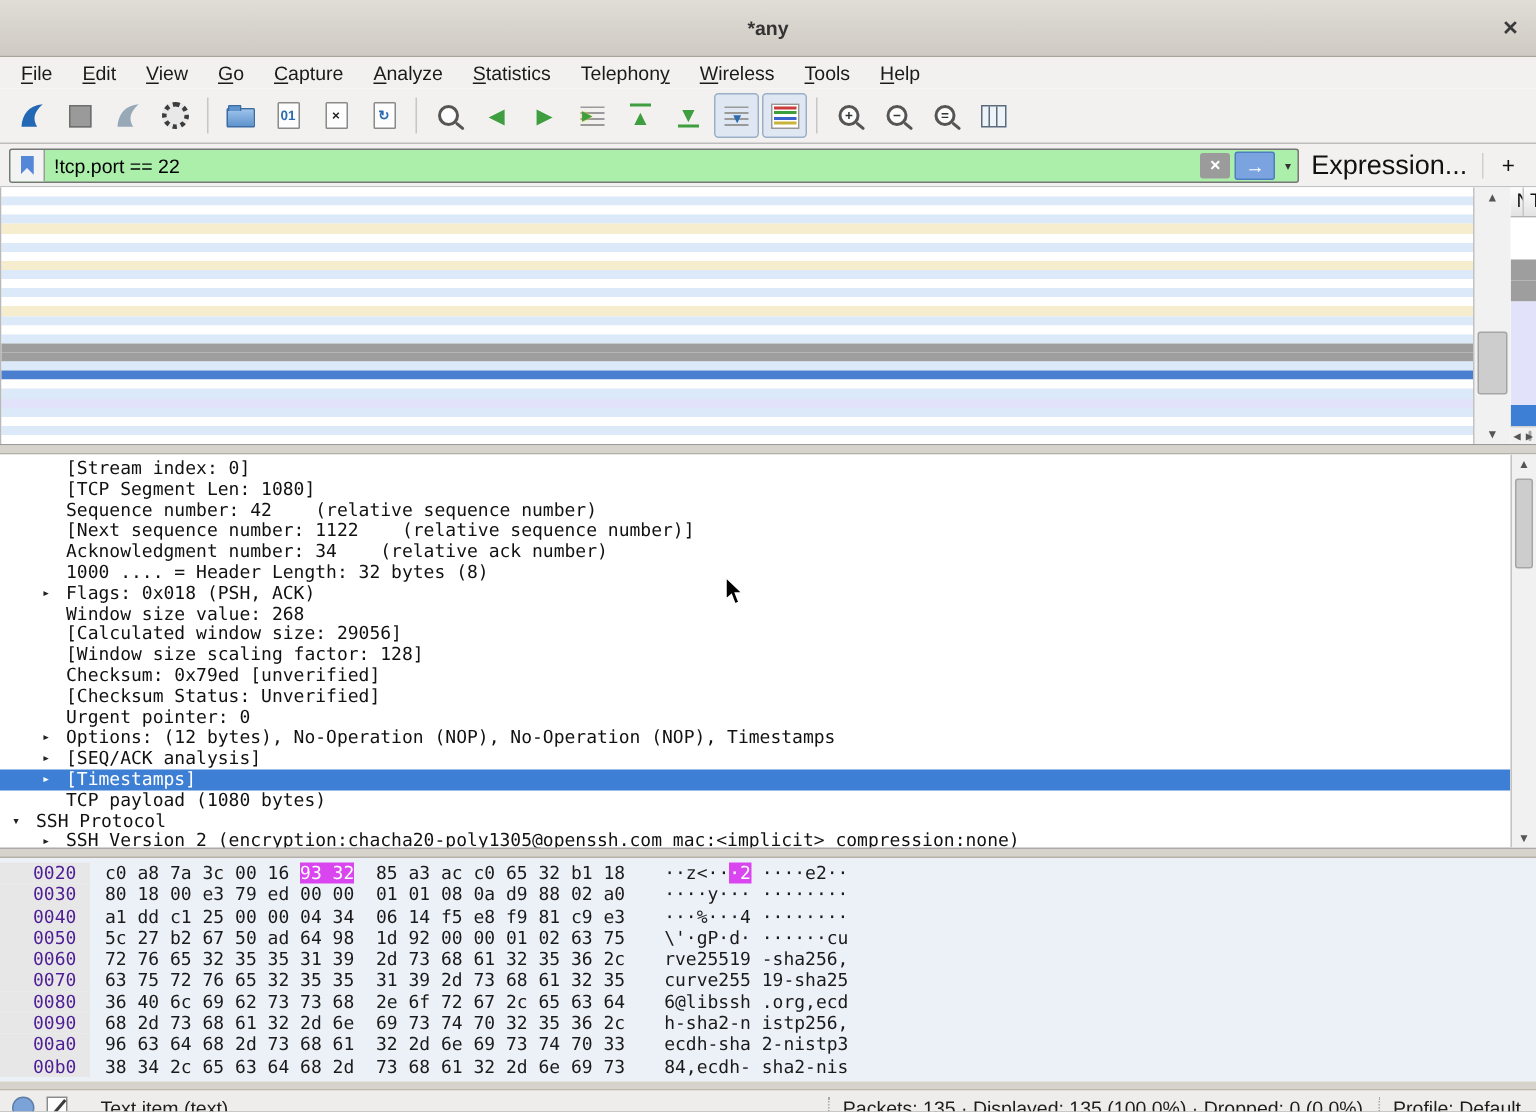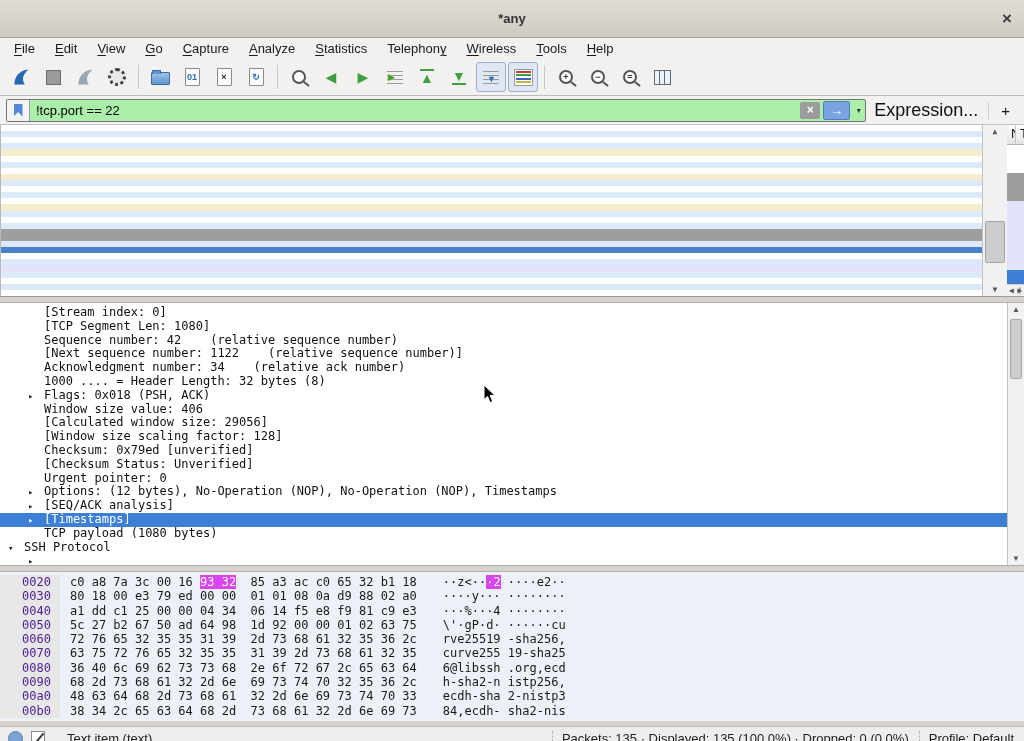--- a/index.html
+++ b/index.html
@@ -280,52 +280,52 @@
 
   <div class="detailwrap">
     <div class="details" id="details">
         <div class="dline lvl1"><span>[Stream index: 0]</span></div>
         <div class="dline lvl1"><span>[TCP Segment Len: 1080]</span></div>
         <div class="dline lvl1"><span>Sequence number: 42    (relative sequence number)</span></div>
         <div class="dline lvl1"><span>[Next sequence number: 1122    (relative sequence number)]</span></div>
         <div class="dline lvl1"><span>Acknowledgment number: 34    (relative ack number)</span></div>
         <div class="dline lvl1"><span>1000 .... = Header Length: 32 bytes (8)</span></div>
         <div class="dline lvl1"><span class="tri">▸</span><span>Flags: 0x018 (PSH, ACK)</span></div>
-        <div class="dline lvl1"><span>Window size value: 406</span></div>
+        <div class="dline lvl1"><span>Window size value: 268</span></div>
         <div class="dline lvl1"><span>[Calculated window size: 29056]</span></div>
         <div class="dline lvl1"><span>[Window size scaling factor: 128]</span></div>
         <div class="dline lvl1"><span>Checksum: 0x79ed [unverified]</span></div>
         <div class="dline lvl1"><span>[Checksum Status: Unverified]</span></div>
         <div class="dline lvl1"><span>Urgent pointer: 0</span></div>
         <div class="dline lvl1"><span class="tri">▸</span><span>Options: (12 bytes), No-Operation (NOP), No-Operation (NOP), Timestamps</span></div>
         <div class="dline lvl1"><span class="tri">▸</span><span>[SEQ/ACK analysis]</span></div>
         <div class="dline lvl1 sel"><span class="tri">▸</span><span>[Timestamps]</span></div>
         <div class="dline lvl1"><span>TCP payload (1080 bytes)</span></div>
         <div class="dline lvl0"><span class="tri">▾</span><span>SSH Protocol</span></div>
-        <div class="dline lvl1"><span class="tri">▸</span></div>
+        <div class="dline lvl1"><span class="tri">▸</span><span>SSH Version 2 (encryption:chacha20-poly1305@openssh.com mac:&lt;implicit&gt; compression:none)</span></div>
       </div>
     <div class="dscroll vscroll">
       <span class="up">▲</span>
       <span class="thumb" style="top:16px;height:58px;"></span>
       <span class="dn">▼</span>
     </div>
   </div>
 
   <div class="split"></div>
 
   <div class="hexpane" id="hexpane">
       <div class="hrow"><span class="h-off">0020</span><span class="h-hex"><span>c0 a8 7a 3c 00 16 </span><span class="hl">93 32</span><span>  85 a3 ac c0 65 32 b1 18</span></span><span class="h-ascii"><span>··z&lt;··</span><span class="hl">·2</span><span> ····e2··</span></span></div>
       <div class="hrow"><span class="h-off">0030</span><span class="h-hex"><span>80 18 00 e3 79 ed 00 00  01 01 08 0a d9 88 02 a0</span></span><span class="h-ascii"><span>····y··· ········</span></span></div>
       <div class="hrow"><span class="h-off">0040</span><span class="h-hex"><span>a1 dd c1 25 00 00 04 34  06 14 f5 e8 f9 81 c9 e3</span></span><span class="h-ascii"><span>···%···4 ········</span></span></div>
       <div class="hrow"><span class="h-off">0050</span><span class="h-hex"><span>5c 27 b2 67 50 ad 64 98  1d 92 00 00 01 02 63 75</span></span><span class="h-ascii"><span>\'·gP·d· ······cu</span></span></div>
       <div class="hrow"><span class="h-off">0060</span><span class="h-hex"><span>72 76 65 32 35 35 31 39  2d 73 68 61 32 35 36 2c</span></span><span class="h-ascii"><span>rve25519 -sha256,</span></span></div>
       <div class="hrow"><span class="h-off">0070</span><span class="h-hex"><span>63 75 72 76 65 32 35 35  31 39 2d 73 68 61 32 35</span></span><span class="h-ascii"><span>curve255 19-sha25</span></span></div>
       <div class="hrow"><span class="h-off">0080</span><span class="h-hex"><span>36 40 6c 69 62 73 73 68  2e 6f 72 67 2c 65 63 64</span></span><span class="h-ascii"><span>6@libssh .org,ecd</span></span></div>
       <div class="hrow"><span class="h-off">0090</span><span class="h-hex"><span>68 2d 73 68 61 32 2d 6e  69 73 74 70 32 35 36 2c</span></span><span class="h-ascii"><span>h-sha2-n istp256,</span></span></div>
-      <div class="hrow"><span class="h-off">00a0</span><span class="h-hex"><span>48 63 64 68 2d 73 68 61  32 2d 6e 69 73 74 70 33</span></span><span class="h-ascii"><span>ecdh-sha 2-nistp3</span></span></div>
+      <div class="hrow"><span class="h-off">00a0</span><span class="h-hex"><span>96 63 64 68 2d 73 68 61  32 2d 6e 69 73 74 70 33</span></span><span class="h-ascii"><span>ecdh-sha 2-nistp3</span></span></div>
       <div class="hrow"><span class="h-off">00b0</span><span class="h-hex"><span>38 34 2c 65 63 64 68 2d  73 68 61 32 2d 6e 69 73</span></span><span class="h-ascii"><span>84,ecdh- sha2-nis</span></span></div>
     </div>
 
   <div class="statusgap"></div>
 
   <div class="statusbar">
     <span class="expert-dot"></span>
     <span class="comment-ic"></span>
     <span class="sb-help">Text item (text)</span>
     <span class="sb-spacer"></span>

